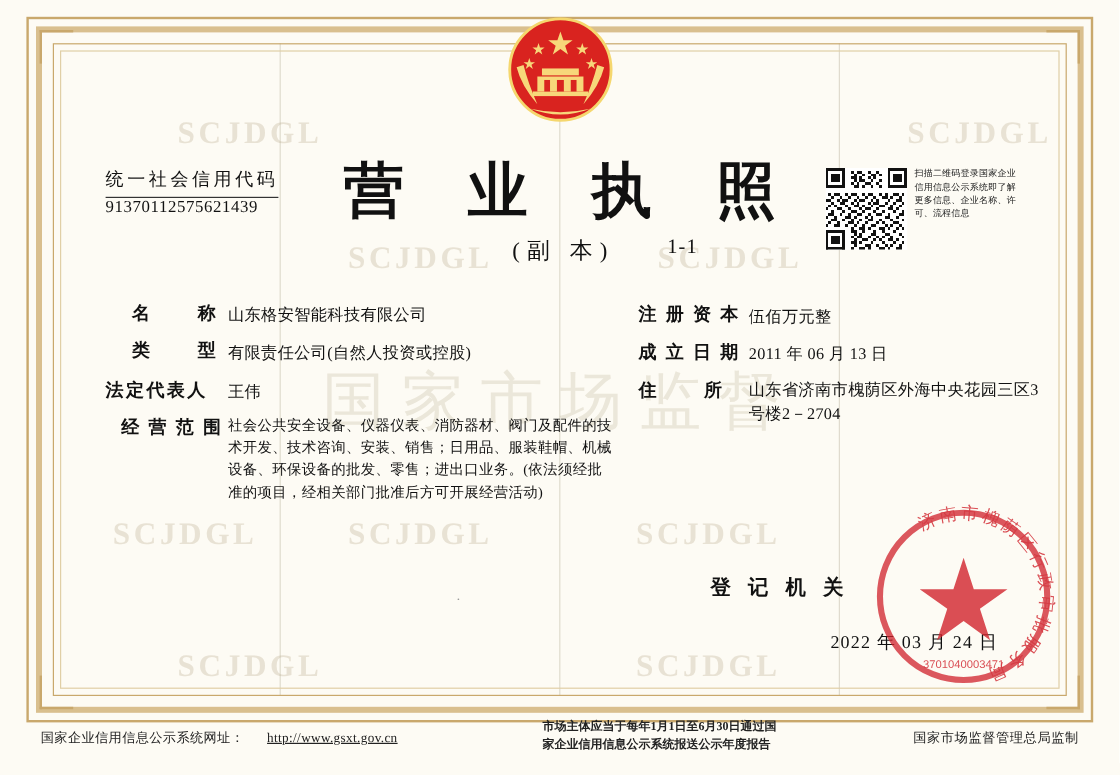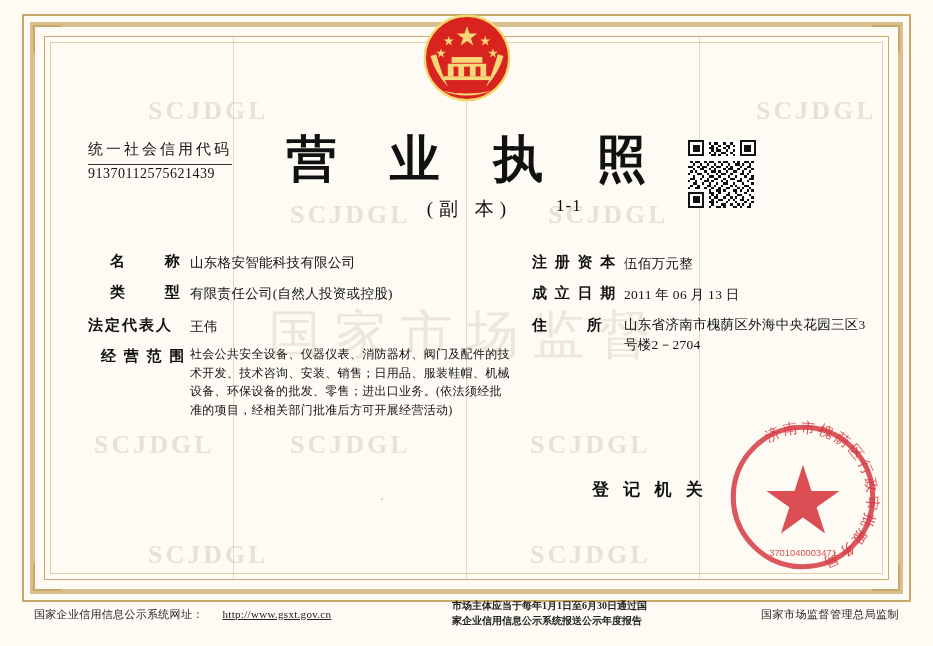--- a/index.html
+++ b/index.html
@@ -518,20 +518,21 @@
           <rect x="26" y="27" width="1" height="1"></rect>
         <rect x="9" y="28" width="1" height="1"></rect>
           <rect x="12" y="28" width="2" height="1"></rect>
         <rect x="15" y="28" width="1" height="1"></rect>
           <rect x="19" y="28" width="2" height="1"></rect>
         <rect x="22" y="28" width="1" height="1"></rect>
           <rect x="25" y="28" width="2" height="1"></rect>
       </g>
     </svg>
   </div>
+  <div class="qr-note">扫描二维码登录国家企业信用信息公示系统即了解更多信息、企业名称、许可、流程信息</div>
 
   <div class="field-label lab-name">名 称</div>
   <div class="field-value val-name">山东格安智能科技有限公司</div>
 
   <div class="field-label lab-type">类 型</div>
   <div class="field-value val-type">有限责任公司(自然人投资或控股)</div>
 
   <div class="field-label lab-rep">法定代表人</div>
   <div class="field-value val-rep">王伟</div>
 
@@ -543,20 +544,21 @@
 
   <div class="field-label lab-date">成 立 日 期</div>
   <div class="field-value val-date">2011 年  06 月 13 日</div>
 
   <div class="field-label lab-addr">住 所</div>
   <div class="field-value val-addr">山东省济南市槐荫区外海中央花园三区3号楼2－2704</div>
 
   <div class="dot-center">·</div>
 
   <div class="authority">登 记 机 关</div>
+  <div class="issue-date">2022 年   03 月  24 日</div>
 
   <div class="seal">
     <svg viewBox="0 0 200 200" width="170" height="170">
       <defs>
         <path id="sealArc" d="M 100,100 m -76,0 a 76,76 0 1,1 152,0 a 76,76 0 1,1 -152,0"></path>
       </defs>
       <circle cx="100" cy="100" r="82" fill="none" stroke="#d0202a" stroke-width="6" opacity="0.85"></circle>
       <polygon points="100,62 110,93 143,93 116,112 126,143 100,124 74,143 84,112 57,93 90,93" fill="#d0202a" opacity="0.9"></polygon>
       <text font-size="17" fill="#d0202a" font-family="'Liberation Serif',serif" opacity="0.9" letter-spacing="3">
         <textPath href="#sealArc" startOffset="16%">济南市槐荫区行政审批服务局</textPath>

